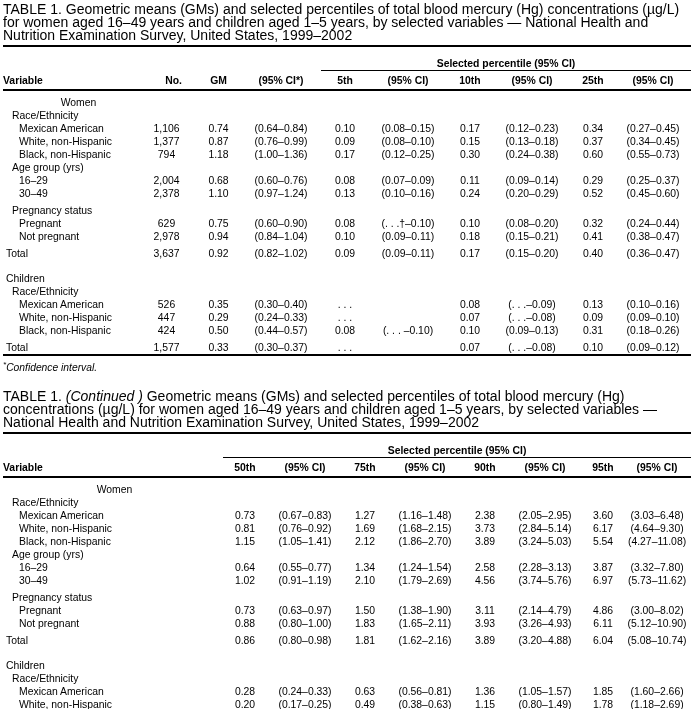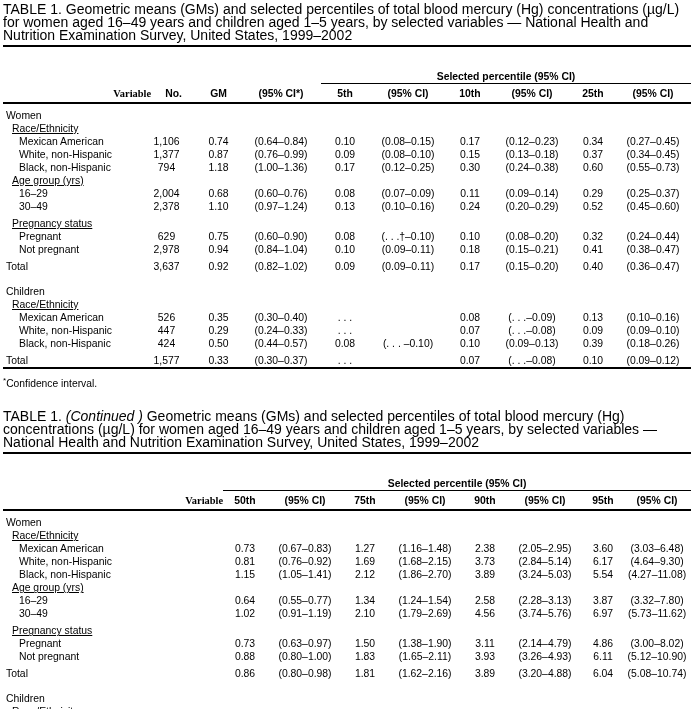--- a/index.html
+++ b/index.html
@@ -18,21 +18,21 @@
     font-weight: normal;
     line-height: 13px;
     padding-bottom: 3px;
     border-bottom: 2.5px solid #000;
   }
   .tbl-title .cont { font-style: italic; }
   table {
     width: 688px;
     border-collapse: collapse;
     table-layout: fixed;
-    margin-top: 19px;
+    margin-top: 6px;
     border-bottom: 2.5px solid #000;
   }
   th, td {
     font-size: 10.4px;
     line-height: 13px;
     padding: 0;
     font-weight: normal;
     text-align: center;
     overflow: hidden;
     white-space: nowrap;
@@ -40,35 +40,36 @@
   thead th { font-weight: bold; }
   th.span {
     border-bottom: 1px solid #000;
     padding-top: 4px;
     font-weight: bold;
   }
   tr.colhdr th {
     border-bottom: 2.5px solid #000;
     padding: 3px 0 2px 0;
   }
-  th.label-h { text-align: right; font-family: Liberation Serif, serif; }
+  th.label-h { text-align: left; }
   td.label { text-align: left; }
   .ind-0 { padding-left: 3px; }
-  .ind-1 { padding-left: 9px; text-decoration: underline; }
+  .ind-1 { padding-left: 9px; }
   .ind-2 { padding-left: 16px; }
-  tbody tr:first-child td { padding-top: 5px; }
+  tbody tr:first-child td { padding-top: 5px; text-align: center; }
   tr.gap > td { padding-top: 4px; }
   tr.row-blank > td { height: 12px; }
   
   #t1 td.c0 { text-align: center; padding-right: 14px; }
   
   .footnotes { margin-top: 2px; }
   .footnote {
     font-size: 10.3px;
-    line-height: 20px;
+    line-height: 13px;
+    font-style: italic;
   }
   .footnote sup { font-size: 8px; }
   #t2wrap { margin-top: 16px; }
 </style>
 </head>
 <body>
 
 <div id="t1wrap">
   <div class="tbl-title">TABLE 1. Geometric means (GMs) and selected percentiles of total blood mercury (Hg) concentrations (µg/L) for women aged 16–49 years and children aged 1–5 years, by selected variables — National Health and Nutrition Examination Survey, United States, 1999–2002</div>
 
@@ -310,21 +311,21 @@
         </tr>
         <tr class="row-data">
           <td class="label ind-2">Black, non-Hispanic</td>
           <td class="c0">424</td>
           <td class="c1">0.50</td>
           <td class="c2">(0.44–0.57)</td>
           <td class="c3">0.08</td>
           <td class="c4">(. . . –0.10)</td>
           <td class="c5">0.10</td>
           <td class="c6">(0.09–0.13)</td>
-          <td class="c7">0.39</td>
+          <td class="c7">0.31</td>
           <td class="c8">(0.18–0.26)</td>
         </tr>
         <tr class="row-total gap">
           <td class="label ind-0">Total</td>
           <td class="c0">1,577</td>
           <td class="c1">0.33</td>
           <td class="c2">(0.30–0.37)</td>
           <td class="c3">. . .</td>
           <td class="c4"></td>
           <td class="c5">0.07</td>

